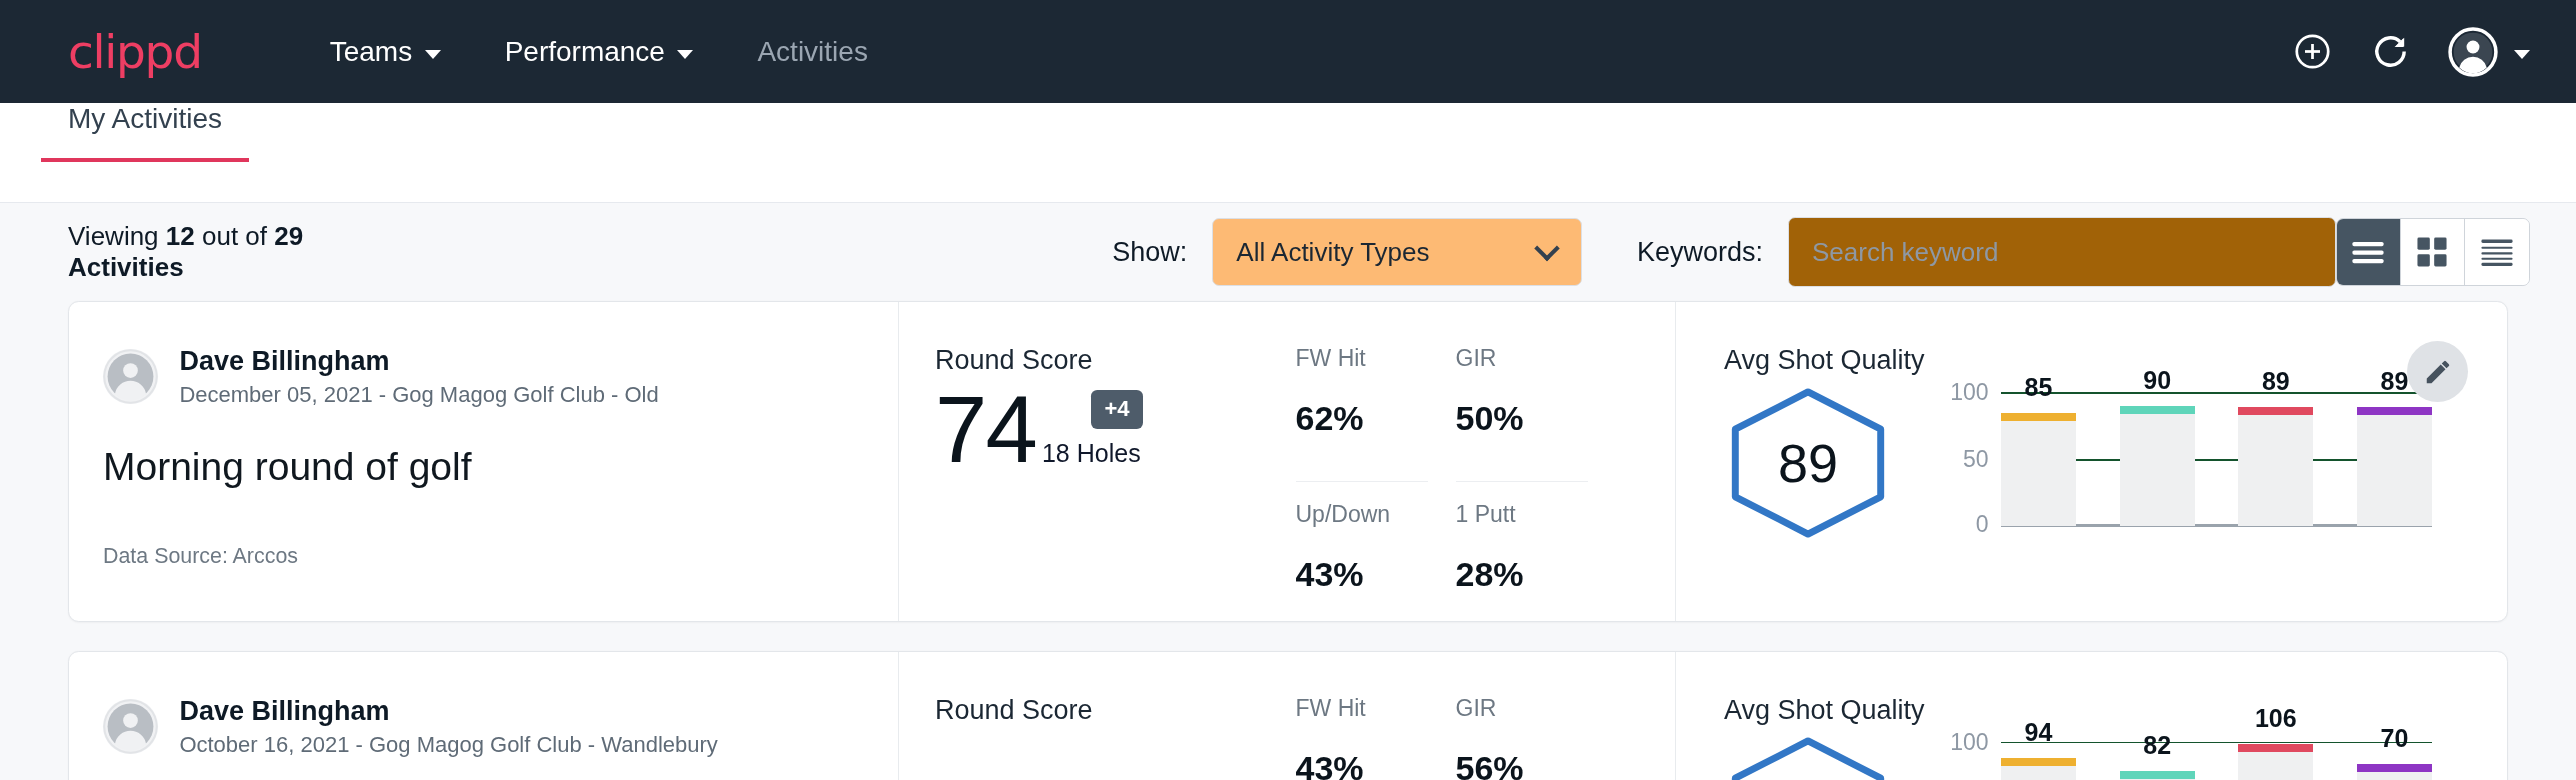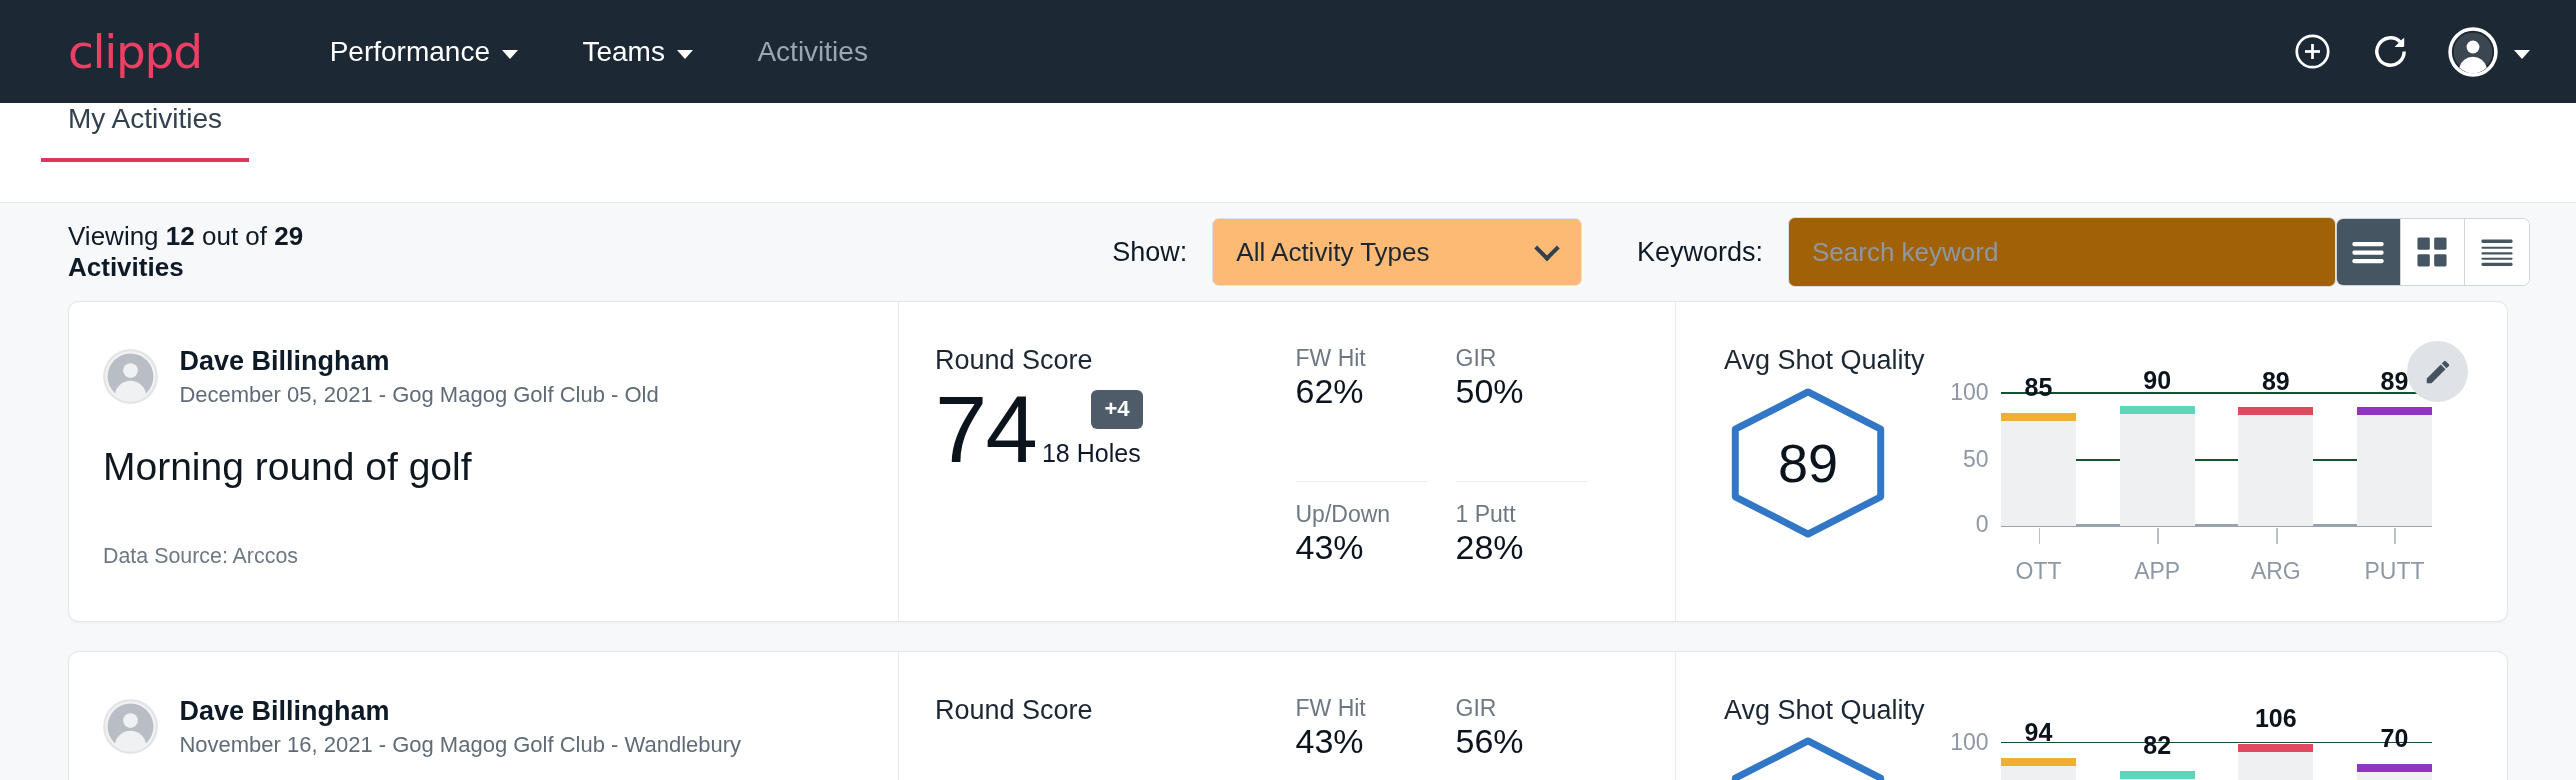--- a/index.html
+++ b/index.html
@@ -180,21 +180,21 @@
   }
   .rs-holes { font-size: 25px; color: #0f172a; margin-left: 6px; padding-bottom: 9px; }
 
   .stats-grid {
     display: grid;
     grid-template-columns: 132px 132px;
     column-gap: 28px;
     margin-left: 12.5px;
   }
   .stat .st-label { font-size: 23px; color: #6d7883; }
-  .stat .st-val { font-size: 34px; font-weight: 400; color: #0b141c; margin-top: 0; }
+  .stat .st-val { font-size: 34px; font-weight: 700; color: #0b141c; margin-top: 27px; }
   .stat.top { padding-bottom: 16px; border-bottom: 1.8px solid #eceef1; }
   .stat.bot { padding-top: 19.6px; }
 
   .col-right {
     flex: 1;
     padding: 43px 0 0 48px;
     display: flex;
     flex-direction: column;
   }
   .asq-label { font-size: 27px; color: #1b2733; }
@@ -230,25 +230,25 @@
   }
 </style>
 </head>
 <body>
 
 <div class="topnav">
   <div class="logo">clippd</div>
 
   <div class="navlinks">
     <div class="navitem">
+      <span>Teams</span>
+      <span class="chev-down"></span>
+    </div>
+    <div class="navitem">
       <span>Performance</span>
-      <span class="chev-down"></span>
-    </div>
-    <div class="navitem">
-      <span>Teams</span>
       <span class="chev-down"></span>
     </div>
     <div class="navitem muted">
       <span>Activities</span>
     </div>
   </div>
 
   <div class="navright">
     <div class="icon-btn">
       <svg width="41" height="41" viewBox="0 0 24 24" fill="none" stroke="#ffffff" stroke-width="1.6">
@@ -420,26 +420,20 @@
                 </div>
               </div>
               <div class="barcol">
                 <div class="barbody" style="height:119px;">
                   <div class="barcap" style="background:#8e35c4;"></div>
                   <div class="barval">89</div>
                 </div>
               </div>
             </div>
           </div>
-          <div class="xticks">
-            <div class="xtick">OTT</div>
-            <div class="xtick">APP</div>
-            <div class="xtick">ARG</div>
-            <div class="xtick">PUTT</div>
-          </div>
         </div>
       </div>
     </div>
 
     <div class="editbtn">
       <svg width="30" height="30" viewBox="0 0 24 24" fill="#46525e">
         <path d="M3 17.2V21h3.8L18 9.8l-3.8-3.8L3 17.2zM20.7 7.1a1 1 0 0 0 0-1.4l-2.4-2.4a1 1 0 0 0-1.4 0l-1.9 1.9 3.8 3.8 1.9-1.9z"></path>
       </svg>
     </div>
   </div>
@@ -450,21 +444,21 @@
         <div class="avatar">
           <svg width="55" height="55" viewBox="0 0 24 24">
             <circle cx="12" cy="12" r="11.4" fill="#f1f2f4" stroke="#e2e4e7" stroke-width="0.8"></circle>
             <circle cx="12" cy="12" r="10" fill="#b9bec4"></circle>
             <circle cx="12" cy="9.4" r="3.2" fill="#f0f1f3"></circle>
             <path d="M5.2 19.6a6.9 6.9 0 0 1 13.6 0 9.6 9.6 0 0 1-13.6 0z" fill="#f0f1f3"></path>
           </svg>
         </div>
         <div class="owner-txt">
           <div class="name">Dave Billingham</div>
-          <div class="meta">November 16, 2021 - Gog Magog Golf Club - Wandlebury</div>
+          <div class="meta">October 16, 2021 - Gog Magog Golf Club - Wandlebury</div>
         </div>
       </div>
     </div>
 
     <div class="col-mid">
       <div class="rs-block">
         <div class="rs-label">Round Score</div>
       </div>
       <div class="stats-grid">
         <div class="stat top">

